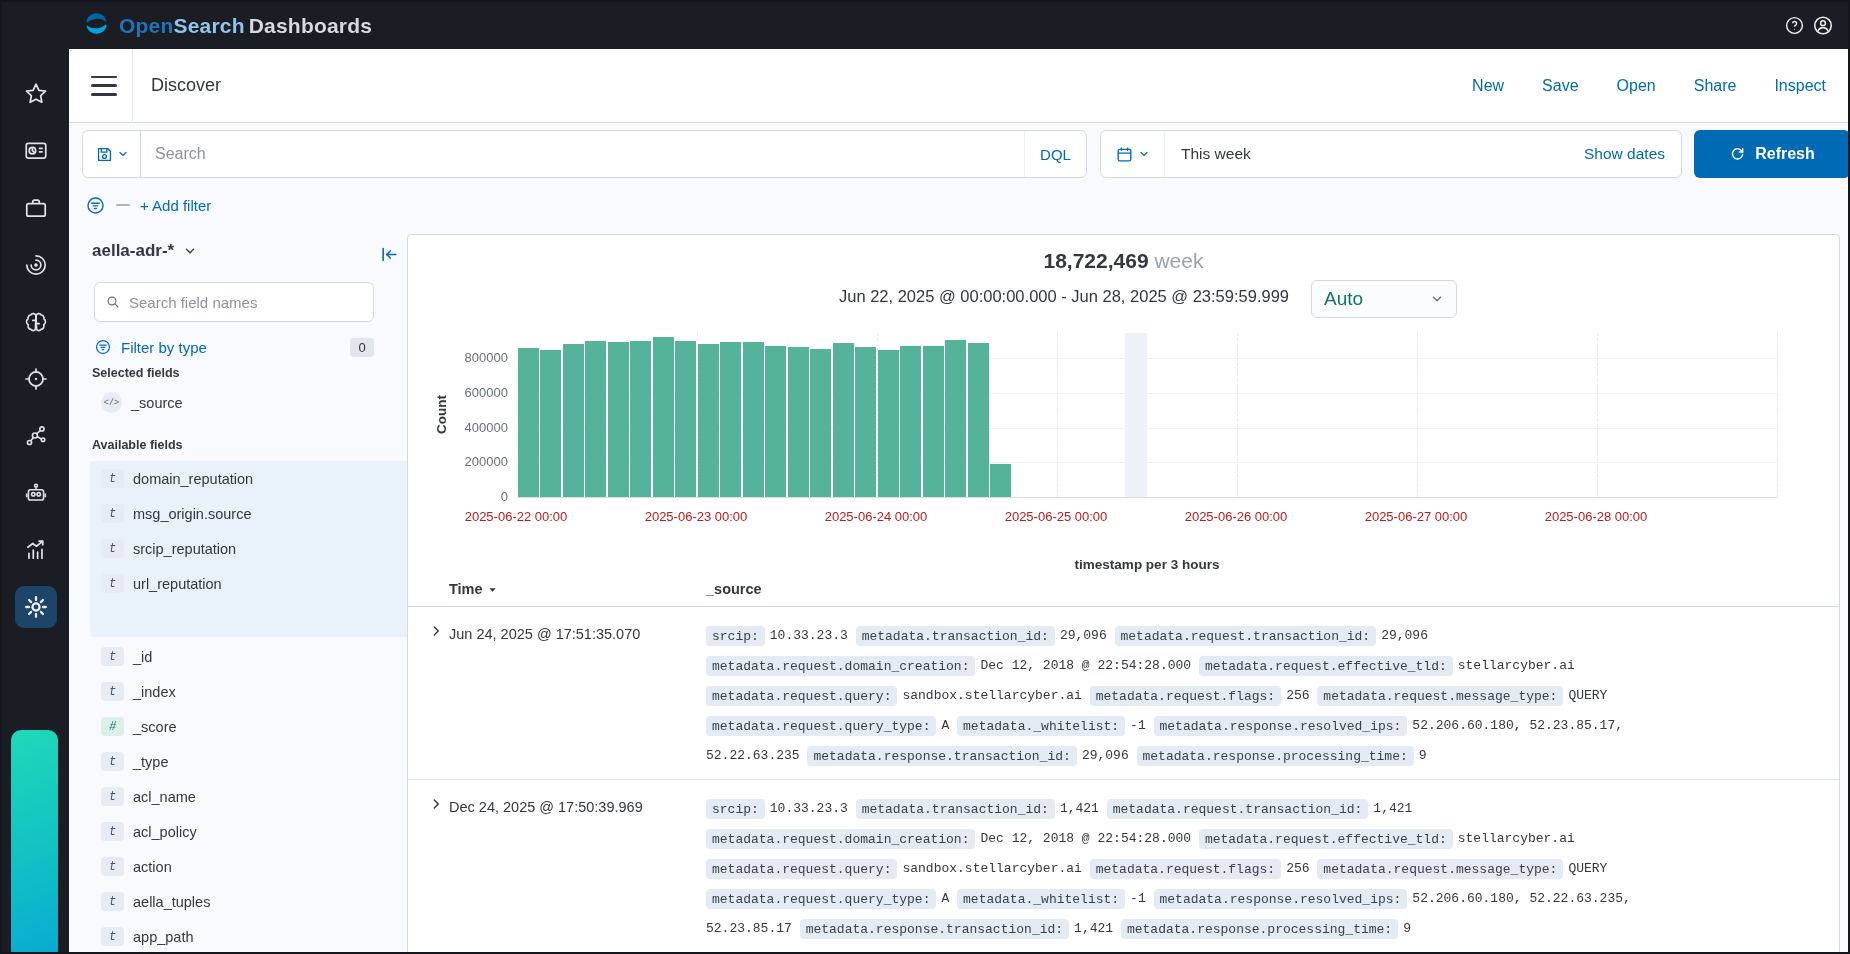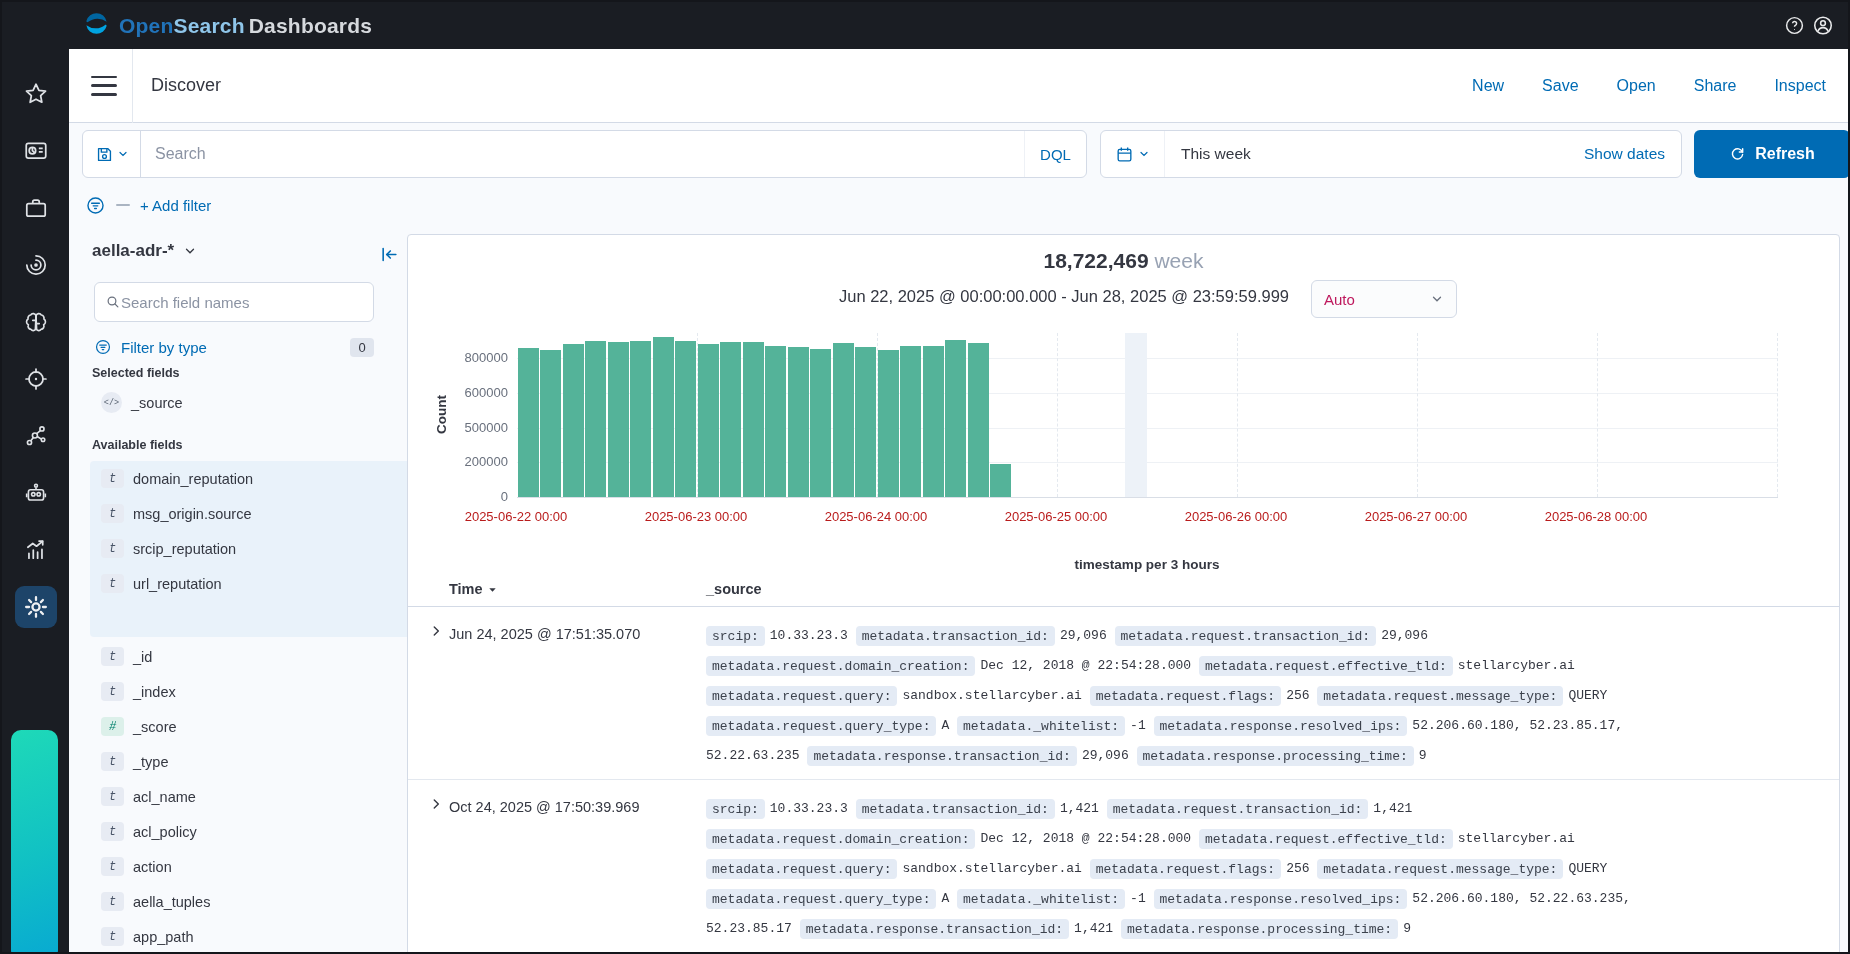--- a/index.html
+++ b/index.html
@@ -47,21 +47,21 @@
 
   
   .filter-bar { position:absolute; left:16px; top:143px; height:26px; display:flex; align-items:center; gap:10px; }
   .filter-dash { width:14px; height:2px; background:#aab4c2; border-radius:1px; }
   .add-filter { color:#006BB4; font-size:15px; cursor:pointer; }
 
   
   .fields-panel { position:absolute; left:21px; top:186px; width:326px; height:721px; }
   .ip-row { position:absolute; left:2px; top:6px; display:flex; align-items:center; gap:9px; cursor:pointer; }
   .ip-name { font-size:17px; font-weight:600; color:#343741; }
-  .field-search { position:absolute; left:4px; top:47px; width:280px; height:40px; background:#fff; border:1px solid #d3dae6; border-radius:6px; display:flex; align-items:center; padding:0 10px; }
+  .field-search { position:absolute; left:4px; top:47px; width:280px; height:40px; background:#fff; border:1px solid #d3dae6; border-radius:6px; display:flex; align-items:center; padding:0 10px; gap:8px; }
   .field-search input { border:none; outline:none; flex:1; font-size:15px; color:#343741; background:transparent; font-family:inherit; }
   .field-search input::placeholder { color:#8b93a3; }
   .type-filter-row { position:absolute; left:4px; top:99px; width:280px; height:26px; display:flex; align-items:center; gap:9px; cursor:pointer; }
   .type-filter-label { color:#006BB4; font-size:15px; }
   .count-badge { margin-left:auto; min-width:24px; height:19px; background:#e0e5ee; border-radius:4px; font-size:13px; display:flex; align-items:center; justify-content:center; padding:0 5px; color:#343741; }
   .fp-heading { position:absolute; left:2px; font-size:12.5px; font-weight:bold; color:#343741; }
   .field-row { height:35px; display:flex; align-items:center; gap:9px; padding-left:11px; cursor:pointer; }
   .type-badge { width:23px; height:19px; border-radius:4px; display:flex; align-items:center; justify-content:center; font-family:"Liberation Mono","DejaVu Sans Mono",monospace; font-size:12px; font-style:italic; }
   .type-badge.t { background:#e7ebf3; color:#4a5568; }
   .type-badge.num { background:#dcf0ea; color:#00806c; }
@@ -73,21 +73,21 @@
   .other-fields { position:absolute; left:0; top:404px; width:326px; }
 
   
   .collapse-ic { position:absolute; left:311px; top:196px; cursor:pointer; }
   .main-panel { position:absolute; left:338px; top:185px; width:1433px; height:730px; background:#fff; border:1px solid #d3dae6; border-radius:4px; }
   .hits-line { position:absolute; left:0; top:14px; width:100%; text-align:center; font-size:21px; }
   .hits-count { font-weight:bold; color:#343741; }
   .hits-label { color:#98a2b3; }
   .range-line { position:absolute; left:0; top:52px; width:900px; margin-left:206px; text-align:center; font-size:16.5px; color:#343741; }
   .interval-select { position:absolute; left:903px; top:45px; width:146px; height:38px; background:#fbfcfd; border:1px solid #d3dae6; border-radius:6px; display:flex; align-items:center; padding:0 12px; cursor:pointer; }
-  .interval-value { font-size:15px; color:#be185d; }
+  .interval-value { font-size:19px; color:#0f766e; }
   .interval-select svg { margin-left:auto; }
 
   
   .plot { position:absolute; left:109px; top:98px; width:1261px; height:164px; }
   .hgrid { position:absolute; left:0; width:100%; height:1px; background:#eef1f5; }
   .hgrid.axis { background:#d9dee6; }
   .vgrid { position:absolute; top:0; height:100%; width:1px; border-left:1px dashed #e4e9ef; }
   .band { position:absolute; top:0; height:100%; background:#edf2f8; }
   .bar { position:absolute; bottom:0; width:21px; background:#54b399; }
   .ylab { position:absolute; width:64px; text-align:right; font-size:13px; color:#69707d; }
@@ -410,21 +410,21 @@
         <span class="interval-value">Auto</span>
         <svg width="14" height="14" viewBox="0 0 24 24" fill="none" stroke="#69707d" stroke-width="2.2" stroke-linecap="round">
             <path d="M6 9l6 6 6-6"></path>
           </svg>
       </div>
 
       <div class="count-label">Count</div>
       <div id="ylabels">
           <div class="ylab" style="left: 36px; top: 254px; position: absolute;">0</div>
           <div class="ylab" style="left: 36px; top: 219.254px; position: absolute;">200000</div>
-          <div class="ylab" style="left: 36px; top: 184.508px; position: absolute;">500000</div>
+          <div class="ylab" style="left: 36px; top: 184.508px; position: absolute;">400000</div>
           <div class="ylab" style="left: 36px; top: 149.763px; position: absolute;">600000</div>
           <div class="ylab" style="left: 36px; top: 115.017px; position: absolute;">800000</div>
         </div>
       <div class="plot" id="plot">
           <div class="hgrid axis" style="top: 164px;"></div>
           <div class="hgrid" style="top: 129.254px;"></div>
           <div class="hgrid" style="top: 94.5085px;"></div>
           <div class="hgrid" style="top: 59.7627px;"></div>
           <div class="hgrid" style="top: 25.0169px;"></div>
           <div class="vgrid" style="left: 180px;"></div>
@@ -483,20 +483,20 @@
             <button class="expand-btn"><svg width="14" height="14" viewBox="0 0 24 24" fill="none" stroke="#343741" stroke-width="2.4" stroke-linecap="round" stroke-linejoin="round">
                 <path d="M9 5l7 7-7 7"></path>
               </svg></button>
             <div class="doc-time">Jun 24, 2025 @ 17:51:35.070</div>
             <div class="src-cell"><span class="kv"><span class="k">srcip:</span><span class="v">10.33.23.3</span></span> <span class="kv"><span class="k">metadata.transaction_id:</span><span class="v">29,096</span></span> <span class="kv"><span class="k">metadata.request.transaction_id:</span><span class="v">29,096</span></span> <span class="kv"><span class="k">metadata.request.domain_creation:</span><span class="v">Dec 12, 2018 @ 22:54:28.000</span></span> <span class="kv"><span class="k">metadata.request.effective_tld:</span><span class="v">stellarcyber.ai</span></span> <span class="kv"><span class="k">metadata.request.query:</span><span class="v">sandbox.stellarcyber.ai</span></span> <span class="kv"><span class="k">metadata.request.flags:</span><span class="v">256</span></span> <span class="kv"><span class="k">metadata.request.message_type:</span><span class="v">QUERY</span></span> <span class="kv"><span class="k">metadata.request.query_type:</span><span class="v">A</span></span> <span class="kv"><span class="k">metadata._whitelist:</span><span class="v">-1</span></span> <span class="kv"><span class="k">metadata.response.resolved_ips:</span><span class="v">52.206.60.180, 52.23.85.17, 52.22.63.235</span></span> <span class="kv"><span class="k">metadata.response.transaction_id:</span><span class="v">29,096</span></span> <span class="kv"><span class="k">metadata.response.processing_time:</span><span class="v">9</span></span> </div>
           </div>
           <div class="doc-row">
             <button class="expand-btn"><svg width="14" height="14" viewBox="0 0 24 24" fill="none" stroke="#343741" stroke-width="2.4" stroke-linecap="round" stroke-linejoin="round">
                 <path d="M9 5l7 7-7 7"></path>
               </svg></button>
-            <div class="doc-time">Oct 24, 2025 @ 17:50:39.969</div>
+            <div class="doc-time">Dec 24, 2025 @ 17:50:39.969</div>
             <div class="src-cell"><span class="kv"><span class="k">srcip:</span><span class="v">10.33.23.3</span></span> <span class="kv"><span class="k">metadata.transaction_id:</span><span class="v">1,421</span></span> <span class="kv"><span class="k">metadata.request.transaction_id:</span><span class="v">1,421</span></span> <span class="kv"><span class="k">metadata.request.domain_creation:</span><span class="v">Dec 12, 2018 @ 22:54:28.000</span></span> <span class="kv"><span class="k">metadata.request.effective_tld:</span><span class="v">stellarcyber.ai</span></span> <span class="kv"><span class="k">metadata.request.query:</span><span class="v">sandbox.stellarcyber.ai</span></span> <span class="kv"><span class="k">metadata.request.flags:</span><span class="v">256</span></span> <span class="kv"><span class="k">metadata.request.message_type:</span><span class="v">QUERY</span></span> <span class="kv"><span class="k">metadata.request.query_type:</span><span class="v">A</span></span> <span class="kv"><span class="k">metadata._whitelist:</span><span class="v">-1</span></span> <span class="kv"><span class="k">metadata.response.resolved_ips:</span><span class="v">52.206.60.180, 52.22.63.235, 52.23.85.17</span></span> <span class="kv"><span class="k">metadata.response.transaction_id:</span><span class="v">1,421</span></span> <span class="kv"><span class="k">metadata.response.processing_time:</span><span class="v">9</span></span> </div>
           </div>
         </div>
     </div>
 
   </div>
 </div>
 
 </body></html>

